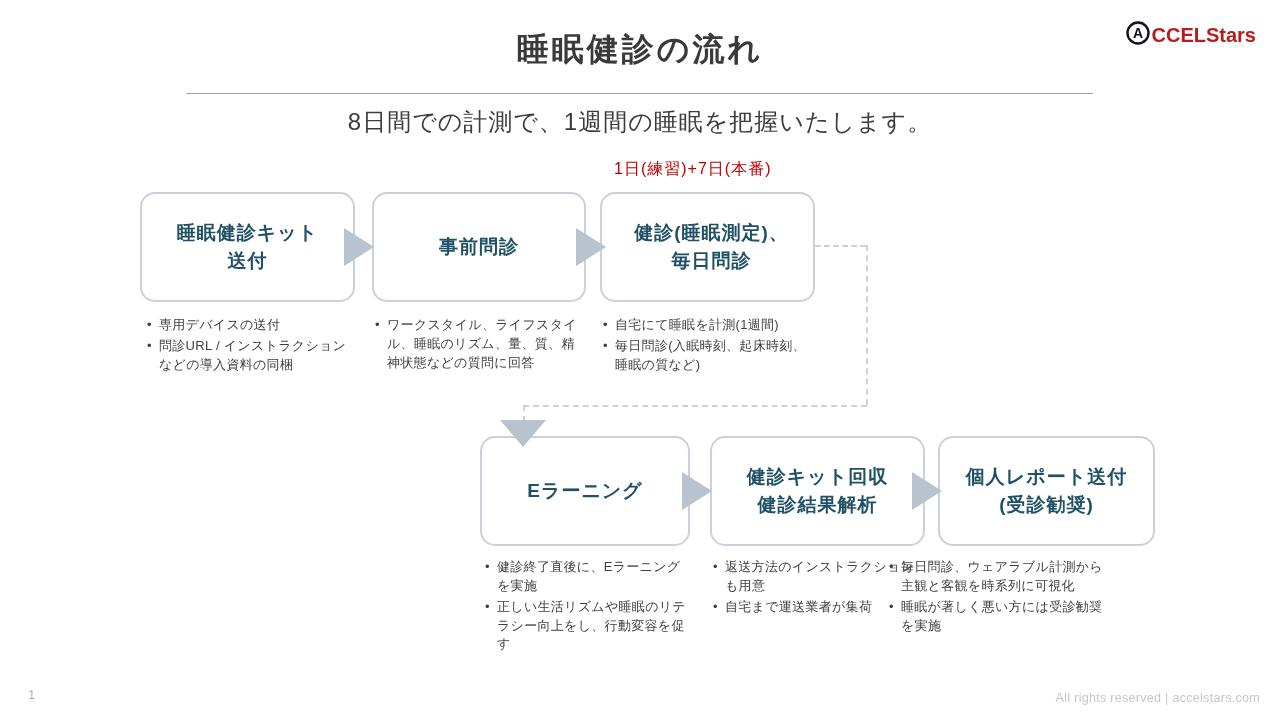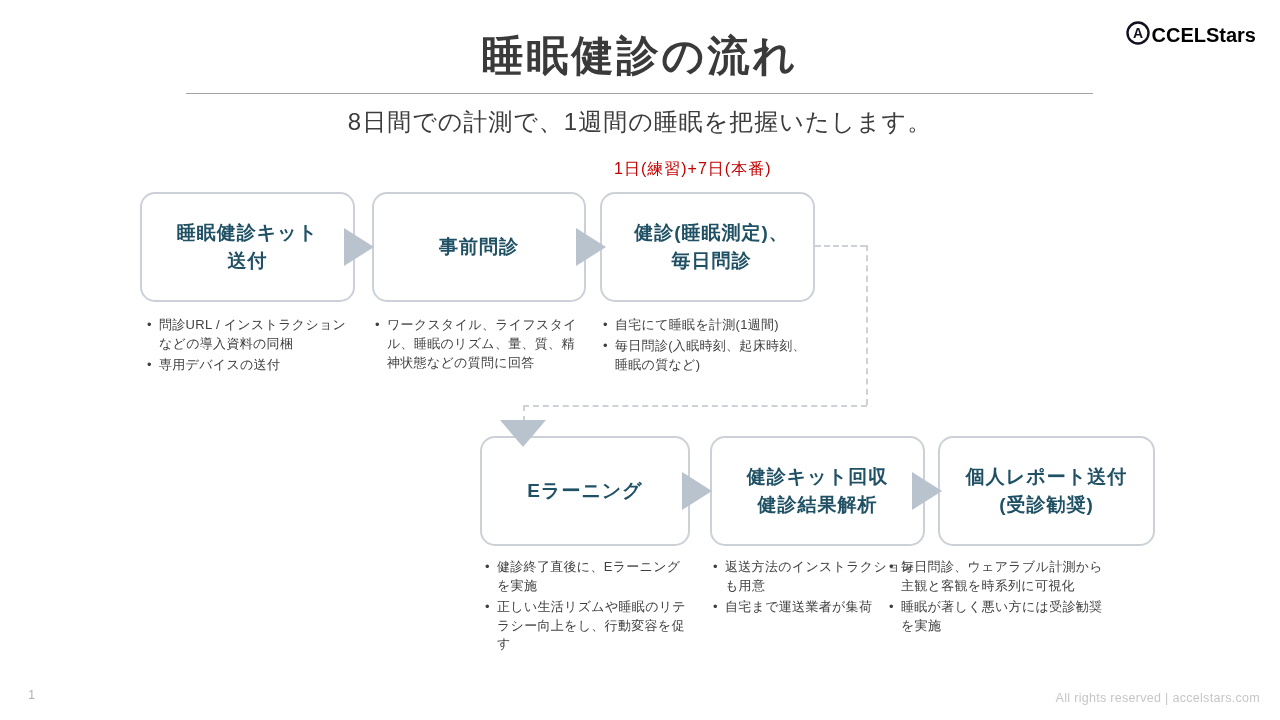--- a/index.html
+++ b/index.html
@@ -3,21 +3,21 @@
 <meta charset="utf-8">
 <style>
   html,body{margin:0;padding:0;background:#e9e9e9;}
   .slide{
     position:relative;width:1280px;height:720px;background:#ffffff;
     font-family:"Liberation Sans","DejaVu Sans",sans-serif;overflow:hidden;
     margin:0 auto;
   }
   .page-title{
     position:absolute;top:28px;left:0;width:100%;text-align:center;
-    font-size:42px;font-weight:600;color:#3a3a3a;letter-spacing:3px;
+    font-size:32px;font-weight:600;color:#3a3a3a;letter-spacing:3px;
   }
   .title-rule{position:absolute;top:93px;left:186px;width:907px;height:1px;background:#a3a3a3;}
   .subtitle{
     position:absolute;top:106px;left:0;width:100%;text-align:center;
     font-size:24px;color:#3c3c3c;letter-spacing:1px;
   }
   .annotation{
     position:absolute;left:614px;top:159px;font-size:16px;color:#c00000;letter-spacing:1px;
   }
   .flow-box{
@@ -62,21 +62,21 @@
   .n1{left:146px;top:316px;width:212px;}
   .n2{left:374px;top:316px;width:210px;}
   .n3{left:602px;top:316px;width:212px;}
   .n4{left:484px;top:558px;width:208px;}
   .n5{left:712px;top:558px;width:214px;}
   .n6{left:888px;top:558px;width:226px;}
   .logo{
     position:absolute;right:24px;top:20px;display:flex;align-items:center;gap:1px;
   }
   .logo-mark{display:block;}
-  .logo-text{font-size:20px;font-weight:bold;color:#000000;letter-spacing:0px;}
+  .logo-text{font-size:20px;font-weight:bold;color:#b91c1c;letter-spacing:0px;}
   .page-number{position:absolute;left:28px;top:687px;font-size:13px;color:#b3b3b3;}
   .footer-text{position:absolute;right:20px;top:691px;font-size:12.5px;color:#c6c6c6;letter-spacing:0.3px;}
 </style>
 </head>
 <body>
 
 <div class="slide">
 
   <div class="page-title">睡眠健診の流れ</div>
   <div class="title-rule"></div>
@@ -110,22 +110,22 @@
   <div class="flow-box box6">個人レポート送付
 (受診勧奨)</div>
 
   <div class="arrow-right ar1"></div>
   <div class="arrow-right ar2"></div>
   <div class="arrow-down"></div>
   <div class="arrow-right ar3"></div>
   <div class="arrow-right ar4"></div>
 
   <ul class="notes n1">
+      <li>専用デバイスの送付</li>
       <li>問診URL / インストラクションなどの導入資料の同梱</li>
-      <li>専用デバイスの送付</li>
     </ul>
   <ul class="notes n2">
       <li>ワークスタイル、ライフスタイル、睡眠のリズム、量、質、精神状態などの質問に回答</li>
     </ul>
   <ul class="notes n3">
       <li>自宅にて睡眠を計測(1週間)</li>
       <li>毎日問診(入眠時刻、起床時刻、睡眠の質など)</li>
     </ul>
   <ul class="notes n4">
       <li>健診終了直後に、Eラーニングを実施</li>

